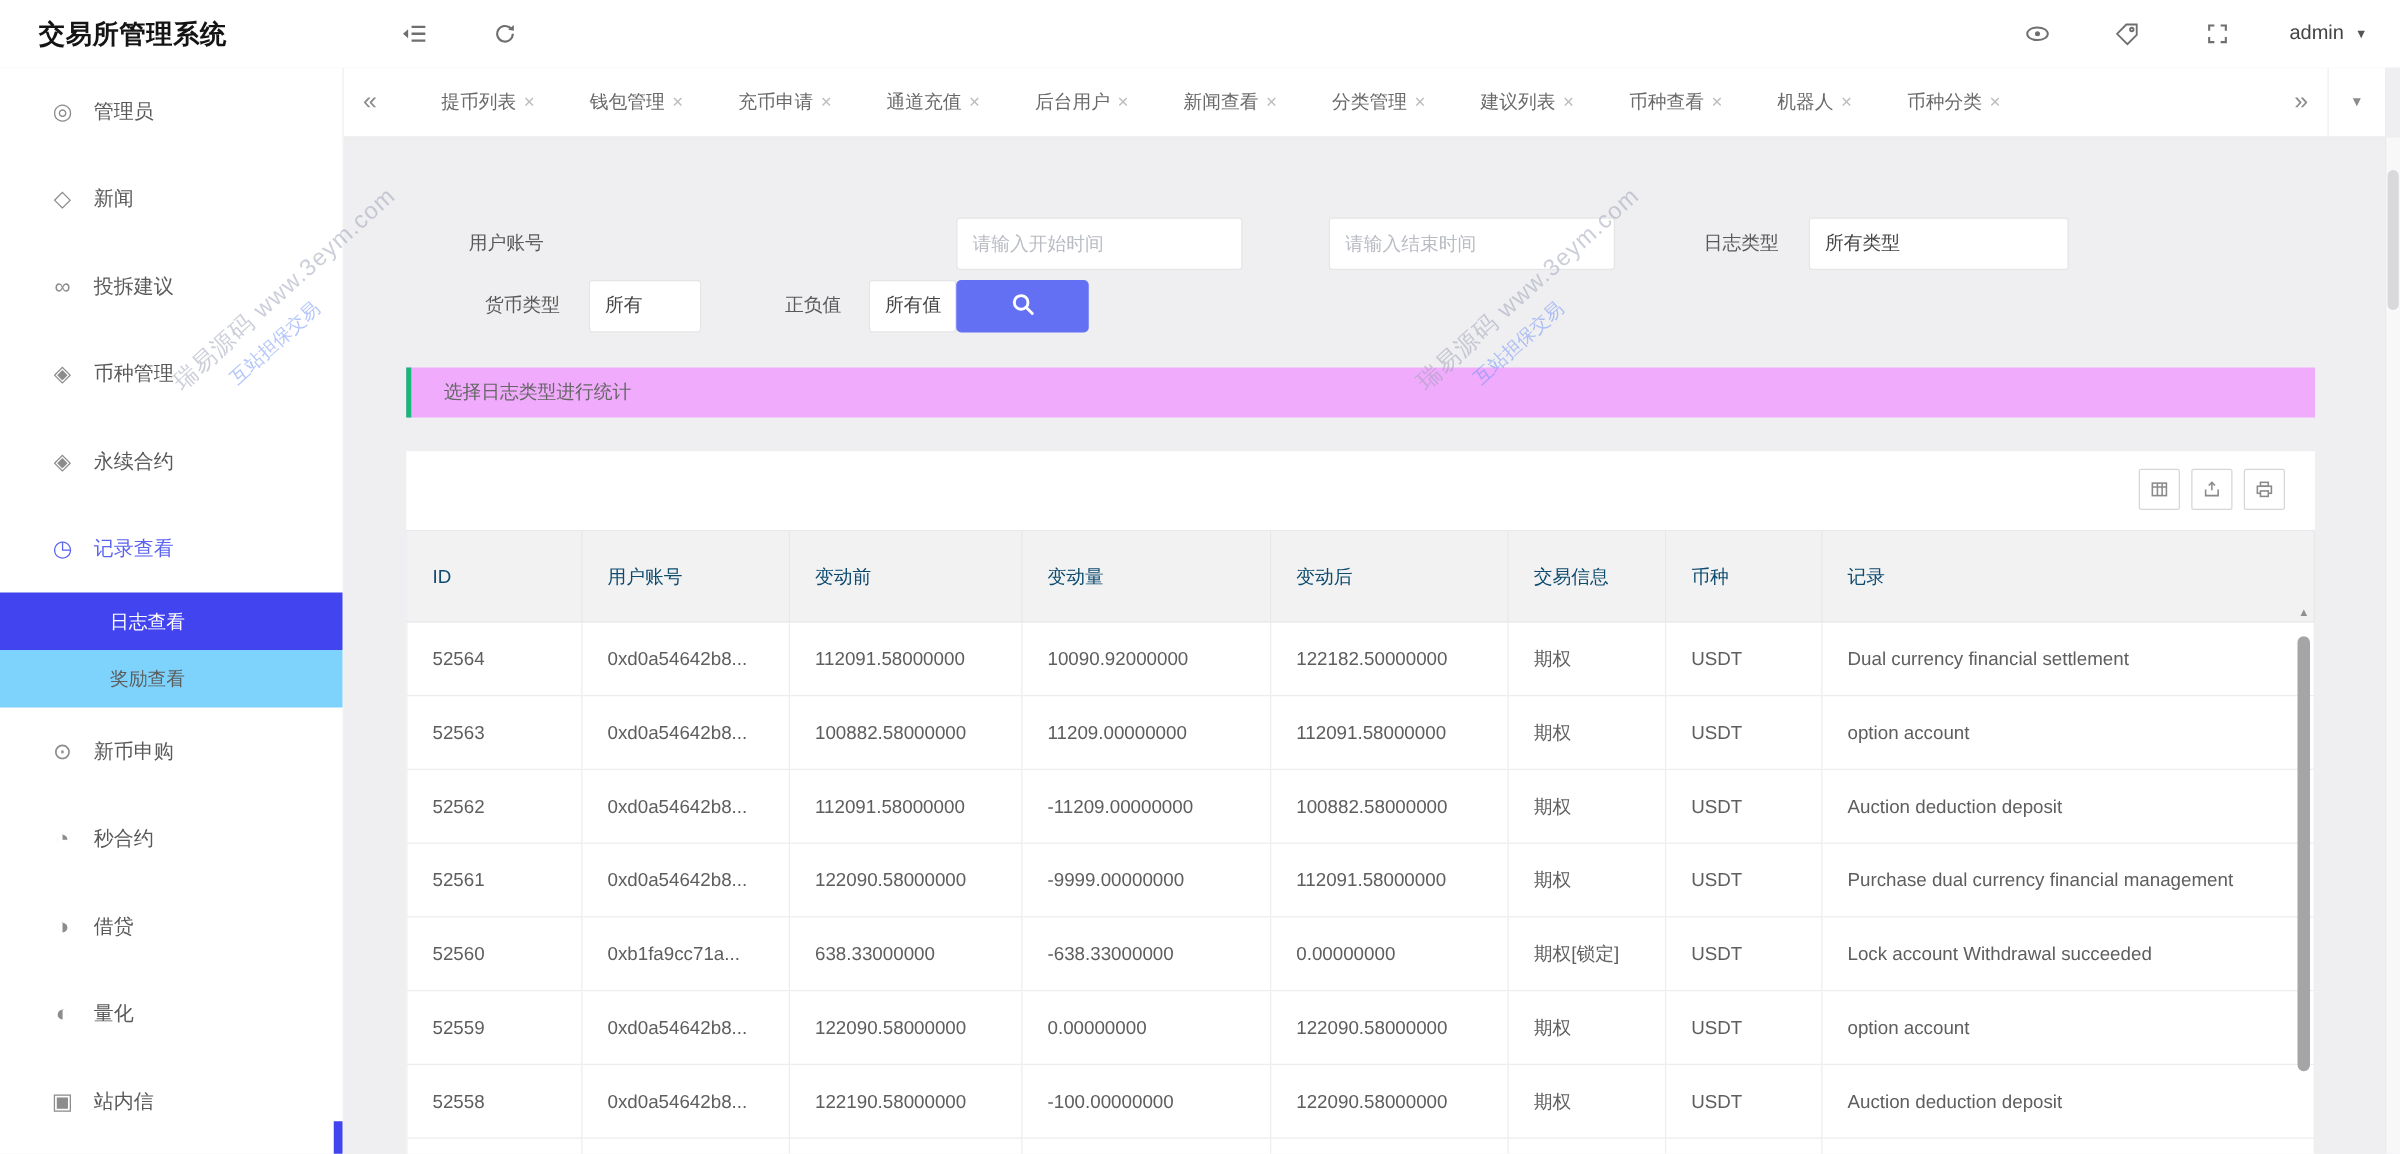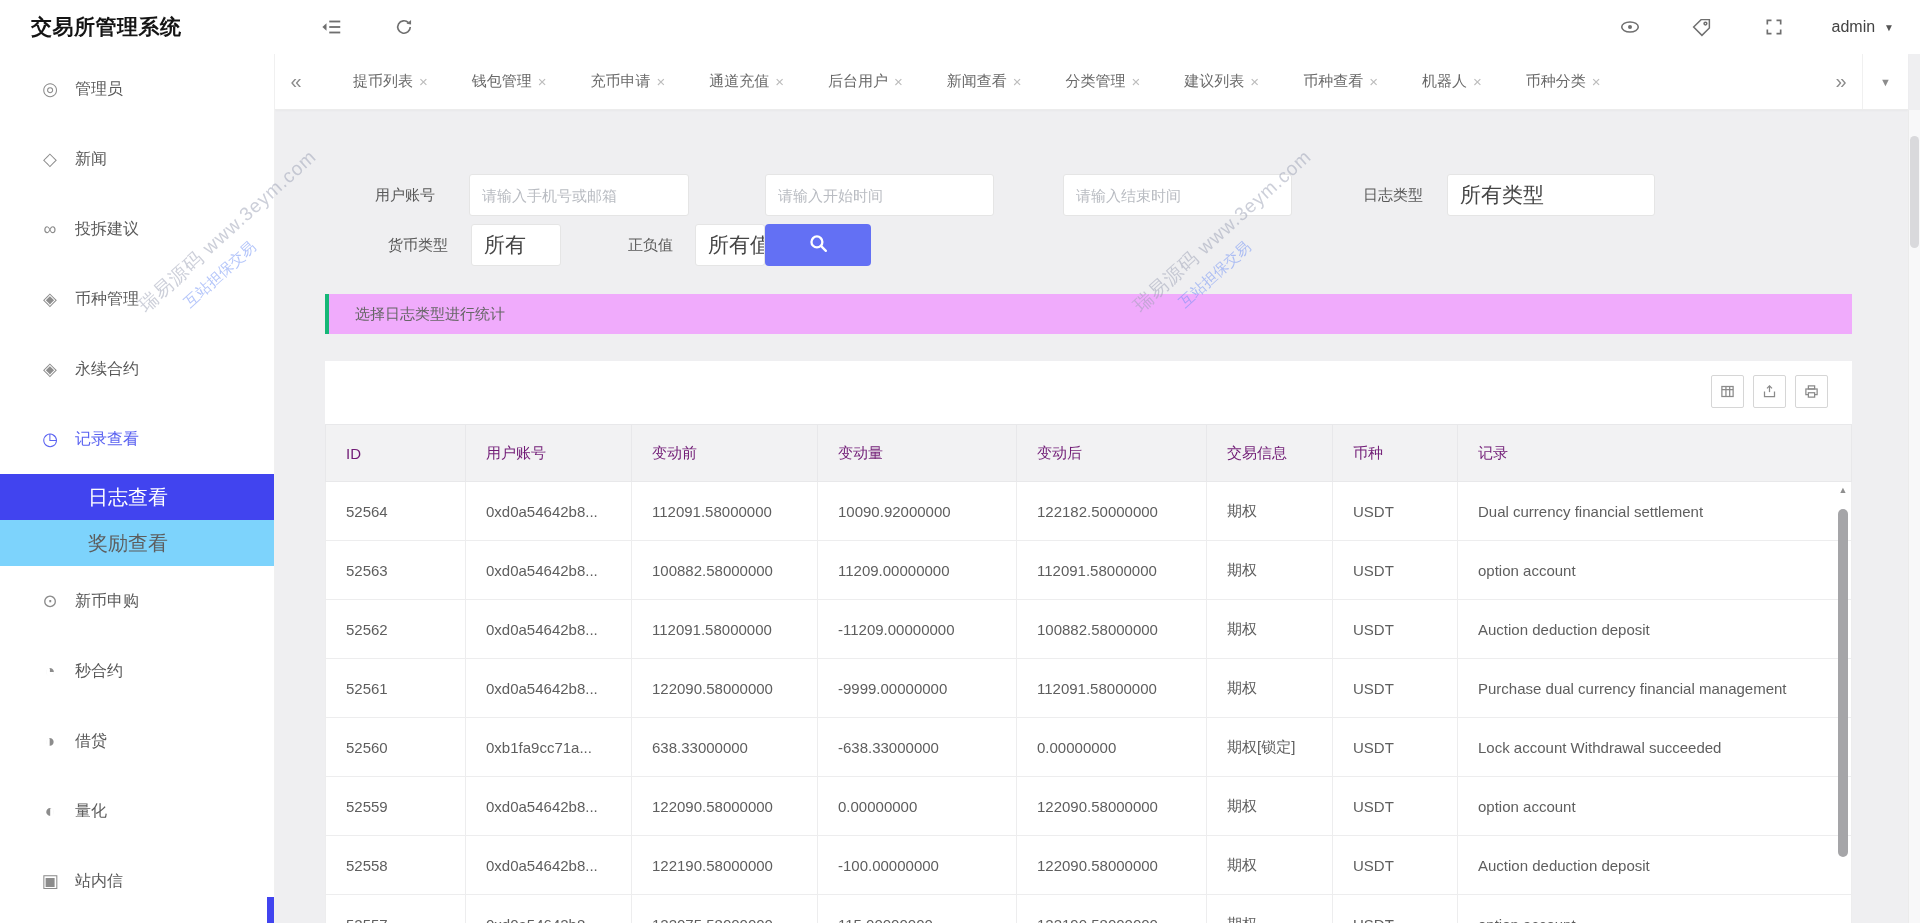--- a/index.html
+++ b/index.html
@@ -23,21 +23,21 @@
   .user-menu{display:flex;align-items:center;gap:9px;font-size:16px;color:#434343;cursor:pointer;}
   .user-caret{font-size:10px;color:#555;}
 
   
   .sidebar{position:absolute;top:54px;left:0;bottom:0;width:275px;background:#fff;z-index:20;
     border-right:1px solid #f0f0f0;}
   .side-item{height:70px;display:flex;align-items:center;padding-left:38px;font-size:16px;color:#595959;cursor:pointer;}
   .side-item .sicon{width:24px;margin-right:13px;font-size:18px;color:#8c8c8c;text-align:center;}
   .side-item.active{color:var(--active-menu-text);}
   .side-item.active .sicon{color:var(--active-menu-text);}
-  .sub-item{height:46px;display:flex;align-items:center;padding-left:88px;font-size:20px;color:#5d5d5d;cursor:pointer;}
+  .sub-item{height:46px;display:flex;align-items:center;padding-left:88px;font-size:15px;color:#5d5d5d;cursor:pointer;}
   .sub-item.active{background:var(--active-menu-bg);color:#fff;}
   .sub-item.gray{background:#7dd3fc;}
   .side-thumb{position:absolute;right:0;bottom:0;width:7px;height:26px;background:var(--active-menu-bg);}
 
   
   .tabbar{position:absolute;top:54px;left:275px;right:12px;height:56px;background:#fff;
     display:flex;align-items:center;z-index:15;border-bottom:1px solid #ececec;
     box-shadow:0 1px 2px rgba(0,0,0,.03);}
   .tab-nav{width:42px;text-align:center;font-size:20px;color:#8c8c8c;cursor:pointer;flex:0 0 auto;}
   .tabs{display:flex;align-items:center;overflow:hidden;height:100%;flex:0 1 auto;margin-left:14px;}
@@ -48,33 +48,33 @@
   .tab-drop{width:46px;height:100%;display:flex;align-items:center;justify-content:center;
     border-left:1px solid #f0f0f0;color:#8c8c8c;font-size:11px;cursor:pointer;flex:0 0 auto;}
 
   
   .main{position:absolute;top:110px;left:275px;right:12px;bottom:0;background:#efeff1;overflow:hidden;}
   .flabel{position:absolute;height:42px;line-height:42px;font-size:15px;color:#595959;}
   .finput{position:absolute;height:42px;background:#fff;border:1px solid #e5e5e5;border-radius:3px;
     padding:0 12px;font-size:15px;color:#333;font-family:inherit;outline:none;}
   .finput::placeholder{color:#b9bcc2;}
   .fselect{position:absolute;height:42px;line-height:40px;background:#fff;border:1px solid #e5e5e5;
-    border-radius:3px;padding:0 12px;font-size:21px;color:#454545;cursor:pointer;overflow:hidden;white-space:nowrap;}
+    border-radius:3px;padding:0 12px;font-size:15px;color:#454545;cursor:pointer;overflow:hidden;white-space:nowrap;}
   .search-btn{position:absolute;left:490px;top:114px;height:42px;width:106px;background:var(--primary);
     border:none;border-radius:4px;display:flex;align-items:center;justify-content:center;cursor:pointer;}
   .alert{position:absolute;top:184px;left:50px;width:1527px;height:40px;background:#f0abfc;
     border-left:4px solid var(--alert-accent);line-height:40px;padding-left:26px;font-size:15px;color:#666;}
 
   
   .card{position:absolute;top:251px;left:50px;width:1527px;bottom:0;background:#fff;overflow:hidden;}
   .toolbar{position:absolute;top:14px;right:24px;display:flex;gap:9px;}
   .tool-btn{width:33px;height:33px;border:1px solid #d6d6d6;background:#fff;border-radius:2px;
     display:flex;align-items:center;justify-content:center;cursor:pointer;color:#8a8a8a;}
   table{position:absolute;top:63px;left:0;width:1527px;border-collapse:collapse;table-layout:fixed;}
-  th{height:57px;background:#f2f2f3;font-weight:normal;font-size:15px;color:#701a75;text-align:left;
+  th{height:73px;background:#f2f2f3;font-weight:normal;font-size:15px;color:#0c4a6e;text-align:left;
     padding-left:20px;border:1px solid #e8e8ea;}
   td{height:59px;font-size:15px;color:#5e5e5e;padding-left:20px;border:1px solid #ededee;background:#fff;
     overflow:hidden;white-space:nowrap;text-overflow:ellipsis;}
   .tbl-sb{position:absolute;top:124px;right:3px;width:12px;bottom:6px;}
   .tbl-sb .arrow{display:block;color:#8f8f8f;font-size:9px;text-align:center;cursor:pointer;}
   .tbl-sb .thumb{position:absolute;top:24px;left:1px;width:10px;height:348px;background:#a5a5a8;border-radius:5px;cursor:grab;}
 
   
   .page-sb{position:absolute;top:110px;right:0;bottom:0;width:12px;background:#f8f8f9;
     border-left:1px solid #ebebeb;z-index:25;}
@@ -251,21 +251,20 @@
         <span class="tab-close">×</span>
       </span>
     </div>
   <span class="tab-nav right">»</span>
   <span class="tab-drop">▼</span>
 </div>
 
 <main class="main">
 
   <span class="flabel" style="left:100px;top:64px;">用户账号</span>
-  <input class="finput" style="left: 194px; top: 64px; width: 220px;" placeholder="请输入手机号或邮箱">
   <input class="finput" style="left: 490px; top: 64px; width: 229px;" placeholder="请输入开始时间">
   <input class="finput" style="left: 788px; top: 64px; width: 229px;" placeholder="请输入结束时间">
   <span class="flabel" style="left:1088px;top:64px;">日志类型</span>
   <div class="fselect" style="left:1172px;top:64px;width:208px;">所有类型</div>
 
   <span class="flabel" style="left:113px;top:114px;">货币类型</span>
   <div class="fselect" style="left:196px;top:114px;width:90px;">所有</div>
   <span class="flabel" style="left:353px;top:114px;">正负值</span>
   <div class="fselect" style="left:420px;top:114px;width:70px;">所有值</div>
   <button class="search-btn">

